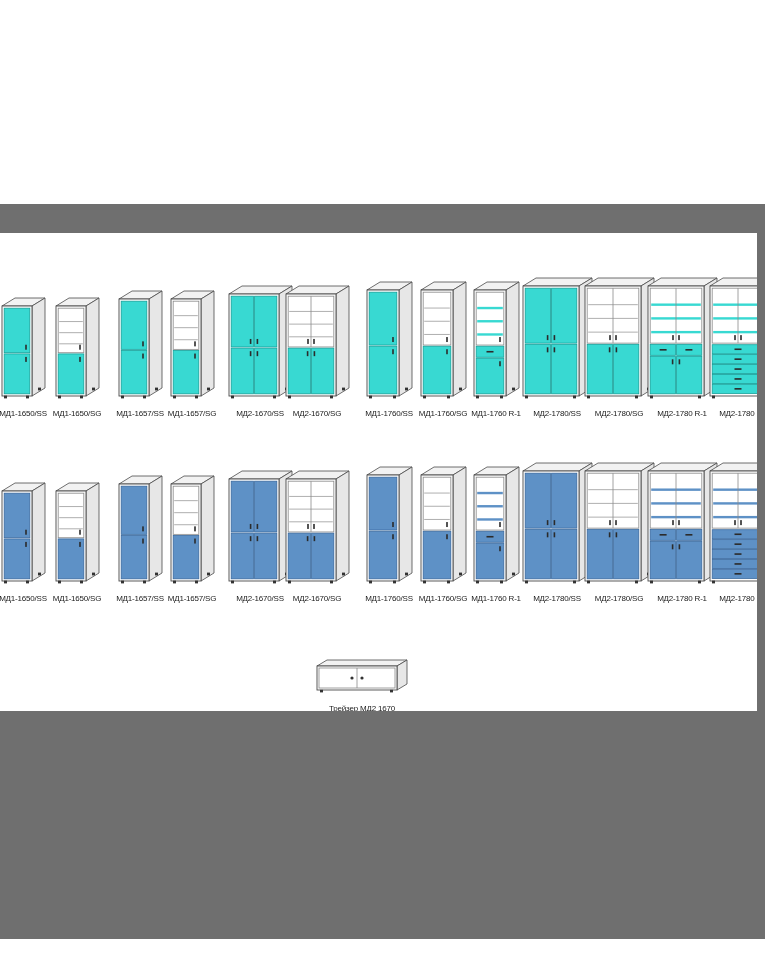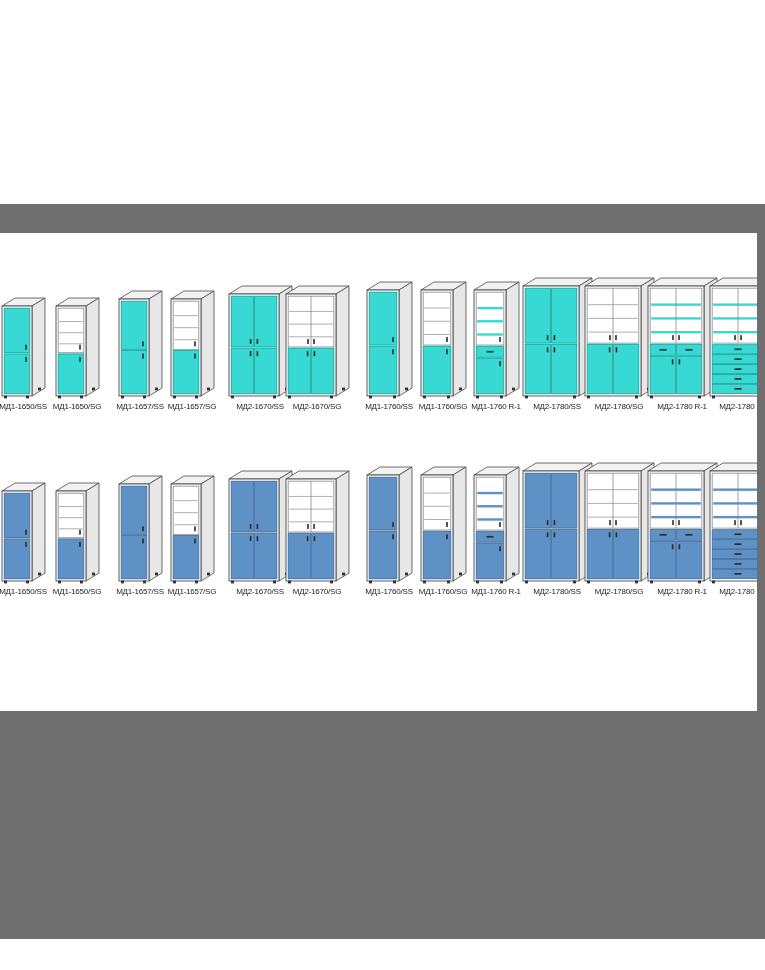--- a/index.html
+++ b/index.html
@@ -10,21 +10,21 @@
   }
   .page{position:absolute;left:0;top:0;width:765px;height:970px;}
   .band{position:absolute;left:0;width:765px;z-index:5;}
   #band-top{top:204px;height:29px;}
   #band-bottom{top:711px;height:228px;}
   #strip-right{position:absolute;top:233px;left:757px;width:8px;height:478px;z-index:6;}
   .rowwrap{position:absolute;left:0;top:0;width:765px;height:970px;}
   .cell{position:absolute;display:flex;flex-direction:column;align-items:center;z-index:1;}
   .cell .draw{display:block;line-height:0;}
   .cell .lbl{
-    font-size:8px;color:#1a1a1a;white-space:nowrap;margin-top:3px;
+    font-size:8px;color:#1a1a1a;white-space:nowrap;margin-top:10px;
     letter-spacing:-0.2px;text-align:center;
   }
   svg{display:block}
 </style>
 </head>
 <body style="background: rgb(255, 255, 255);">
 
 <div class="page">
   <div class="band" id="band-top" style="background: rgb(111, 111, 111);"></div>
   <div class="band" id="band-bottom" style="background: rgb(111, 111, 111);"></div>
@@ -589,14 +589,30 @@
             <rect x="3.2" y="97.4048" width="51.6" height="9.097599999999998" fill="#5e91c6" stroke="#39699f" stroke-width="0.8"></rect>
             <rect x="25.5" y="101.1536" width="7" height="1.6" fill="#2b2b2b"></rect>
             <rect x="3.2" y="107.3024" width="51.6" height="9.097599999999998" fill="#5e91c6" stroke="#39699f" stroke-width="0.8"></rect>
             <rect x="25.5" y="111.05120000000001" width="7" height="1.6" fill="#2b2b2b"></rect>
           </svg>
         </div>
         <div class="lbl">МД2-1780 R-5</div>
       </div>
     </div>
   <div class="rowwrap" id="trolley-row">
+      <div class="cell" style="left: 317px; top: 659px; width: 90px;">
+        <div class="draw">
+          <svg width="92" height="35" viewBox="0 0 92 35" xmlns="http://www.w3.org/2000/svg">
+            <polygon points="1,7 11,1 91,1 81,7" fill="#f2f2f2" stroke="#4a4a4a" stroke-width="0.8"></polygon>
+            <polygon points="81,7 91,1 91,25 81,31" fill="#e7e7e7" stroke="#4a4a4a" stroke-width="0.8"></polygon>
+            <rect x="1" y="7" width="80" height="24" fill="#fbfbfb" stroke="#4a4a4a" stroke-width="0.9"></rect>
+            <rect x="3" y="9" width="76" height="20" fill="#ffffff" stroke="#8a8a8a" stroke-width="0.8"></rect>
+            <line x1="41" y1="9" x2="41" y2="29" stroke="#8a8a8a" stroke-width="0.8"></line>
+            <circle cx="36" cy="19" r="1.6" fill="#333"></circle>
+            <circle cx="46" cy="19" r="1.6" fill="#333"></circle>
+            <rect x="4" y="30.8" width="3" height="2.6" fill="#333"></rect>
+            <rect x="74" y="30.8" width="3" height="2.6" fill="#333"></rect>
+          </svg>
+        </div>
+        <div class="lbl">Трейзер МД2 1670</div>
+      </div>
     </div>
 </div>
 
 </body></html>

